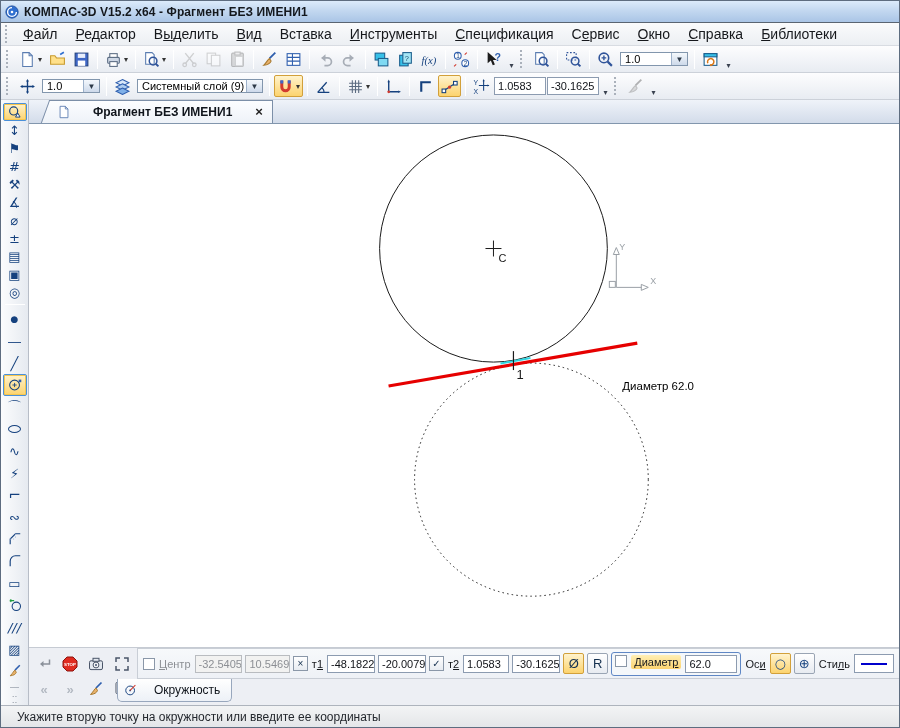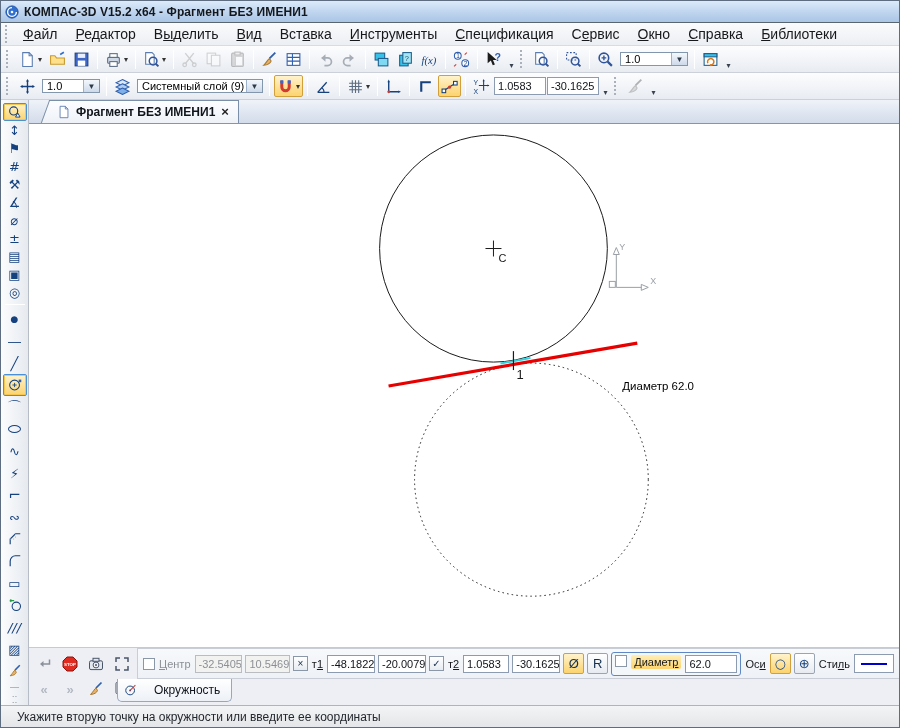--- a/index.html
+++ b/index.html
@@ -44,21 +44,21 @@
   .g.small { font-size:9px; }
   .g.big { font-size:15px; }
   .lsep { width:20px; height:1px; background:#b9bfc9; border-bottom:1px solid #fff; margin:3px 0; }
   .oval { width:13px; height:8px; border:1.4px solid #15417e; border-radius:50%; display:block; }
   .dockgrip { margin-top:auto; margin-bottom:4px; display:flex; flex-direction:column; align-items:center; gap:3px; color:#8d95a1; font-size:9px; }
 
   .rightcol { flex:1; display:flex; flex-direction:column; min-width:0; }
 
   
   .tabbar { height:24px; flex:0 0 24px; background:linear-gradient(#eff3f9,#d3dcea); border-bottom:1px solid #8296ad; display:flex; align-items:flex-end; padding-left:10px; }
-  .doc-tab { position:relative; height:23px; display:flex; align-items:center; gap:5px; padding:0 9px 0 4px; margin-left:14px; font-size:12px; font-weight:bold; color:#10151c; }
+  .doc-tab { position:relative; height:23px; display:flex; align-items:center; gap:22px; padding:0 9px 0 4px; margin-left:14px; font-size:12px; font-weight:bold; color:#10151c; }
   .doc-tab::before { content:""; position:absolute; inset:0; background:linear-gradient(#fcfdff,#eef2f8); border:1px solid #7c8fa8; border-bottom:none; border-left:none; z-index:0; }
   .doc-tab::after { content:""; position:absolute; left:-8px; top:0; bottom:0; width:15px; background:linear-gradient(#fcfdff,#eef2f8); border-left:1px solid #7c8fa8; border-top:1px solid #7c8fa8; transform:skewX(-20deg); z-index:0; }
   .doc-tab > * { position:relative; z-index:1; }
   .tab-close { font-weight:bold; font-size:13px; color:#222; padding:0 1px; line-height:1; }
 
   
   .canvas { flex:1; background:#fff; position:relative; min-height:0; }
   .canvas svg { width:100%; height:100%; display:block; }
 
   

